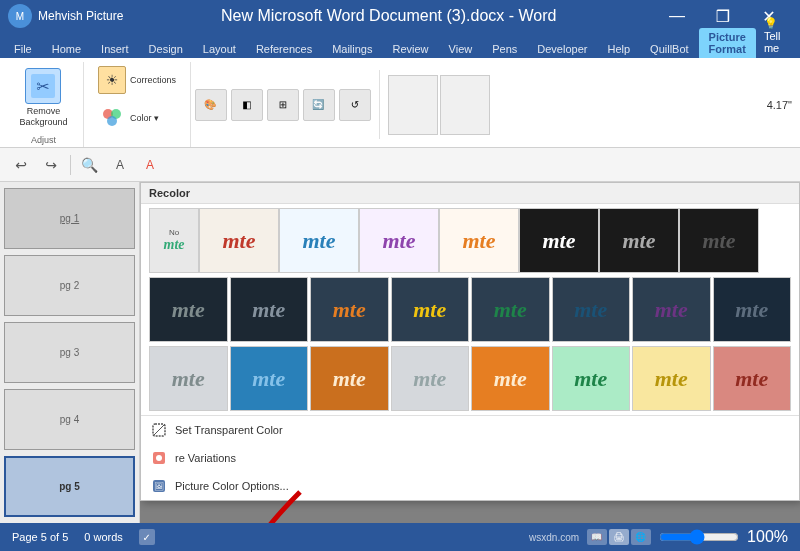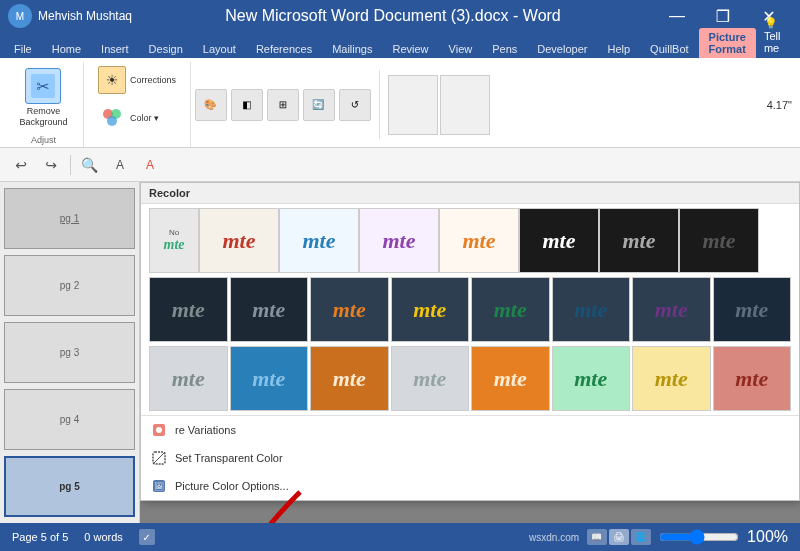--- a/index.html
+++ b/index.html
@@ -31,21 +31,21 @@
       padding-left: 4px;
     }
     .ribbon-tab {
       padding: 3px 10px;
       font-size: 11px;
       color: rgba(255,255,255,0.85);
       cursor: pointer;
       border-radius: 3px 3px 0 0;
       background: transparent;
     }
-    .ribbon-tab.active { background: #fca5a5; color: #2b579a; font-weight: 600; }
+    .ribbon-tab.active { background: #7dd3fc; color: #2b579a; font-weight: 600; }
     .ribbon-right { margin-left: auto; display: flex; align-items: center; gap: 4px; padding-right: 8px; padding-bottom: 2px; }
     .ribbon-right-btn { font-size: 11px; color: white; padding: 2px 8px; cursor: pointer; display: flex; align-items: center; gap: 3px; }
 
     
     .ribbon-bar {
       height: 90px;
       background: white;
       border-bottom: 1px solid #d0d0d0;
       display: flex;
       align-items: stretch;
@@ -179,21 +179,21 @@
       z-index: 200;
       pointer-events: none;
     }
   </style>
 </head>
 <body>
 
 <div class="title-bar">
   <div class="title-bar-user">
     <div class="title-bar-avatar">M</div>
-    <span>Mehvish Mushtaq</span>
+    <span>Mehvish Picture</span>
   </div>
   <div class="title-bar-title">New Microsoft Word Document (3).docx - Word</div>
   <div class="title-bar-controls">
     <div class="title-bar-btn">—</div>
     <div class="title-bar-btn">❒</div>
     <div class="title-bar-btn close">✕</div>
   </div>
 </div>
 
 <div class="ribbon-tabs">
@@ -404,34 +404,34 @@
           </div>
         <div style="width:80px;height:65px;background:#d98880;border:1px solid #ccc;display:flex;align-items:center;justify-content:center;cursor:pointer;">
             <span style="font-size:22px;font-weight:bold;font-style:italic;font-family:Georgia,serif;color:#922b21;">mte</span>
           </div>
       </div>
 
       <div class="recolor-menu">
         <div class="recolor-menu-item">
           <div class="recolor-menu-icon">
             <svg width="14" height="14" viewBox="0 0 14 14">
+                <rect x="1" y="1" width="12" height="12" rx="2" fill="none" stroke="#555" stroke-width="1.5" stroke-dasharray="2,1"></rect>
+                <path d="M1 13 L13 1" stroke="#555" stroke-width="1"></path>
+              </svg>
+          </div>
+          <span>Set Transparent Color</span>
+        </div>
+        <div class="recolor-menu-item">
+          <div class="recolor-menu-icon">
+            <svg width="14" height="14" viewBox="0 0 14 14">
                 <rect x="1" y="1" width="12" height="12" rx="2" fill="#e74c3c" opacity="0.7"></rect>
                 <circle cx="7" cy="7" r="3" fill="white"></circle>
               </svg>
           </div>
           <span>re Variations</span>
-        </div>
-        <div class="recolor-menu-item">
-          <div class="recolor-menu-icon">
-            <svg width="14" height="14" viewBox="0 0 14 14">
-                <rect x="1" y="1" width="12" height="12" rx="2" fill="none" stroke="#555" stroke-width="1.5" stroke-dasharray="2,1"></rect>
-                <path d="M1 13 L13 1" stroke="#555" stroke-width="1"></path>
-              </svg>
-          </div>
-          <span>Set Transparent Color</span>
         </div>
         <div class="recolor-menu-item">
           <div class="recolor-menu-icon">
             <svg width="14" height="14" viewBox="0 0 14 14">
                 <rect x="1" y="1" width="12" height="12" rx="2" fill="#2b579a" opacity="0.8"></rect>
                 <text x="7" y="10" text-anchor="middle" fill="white" font-size="8">🖼</text>
               </svg>
           </div>
           <span>Picture Color Options...</span>
         </div>

